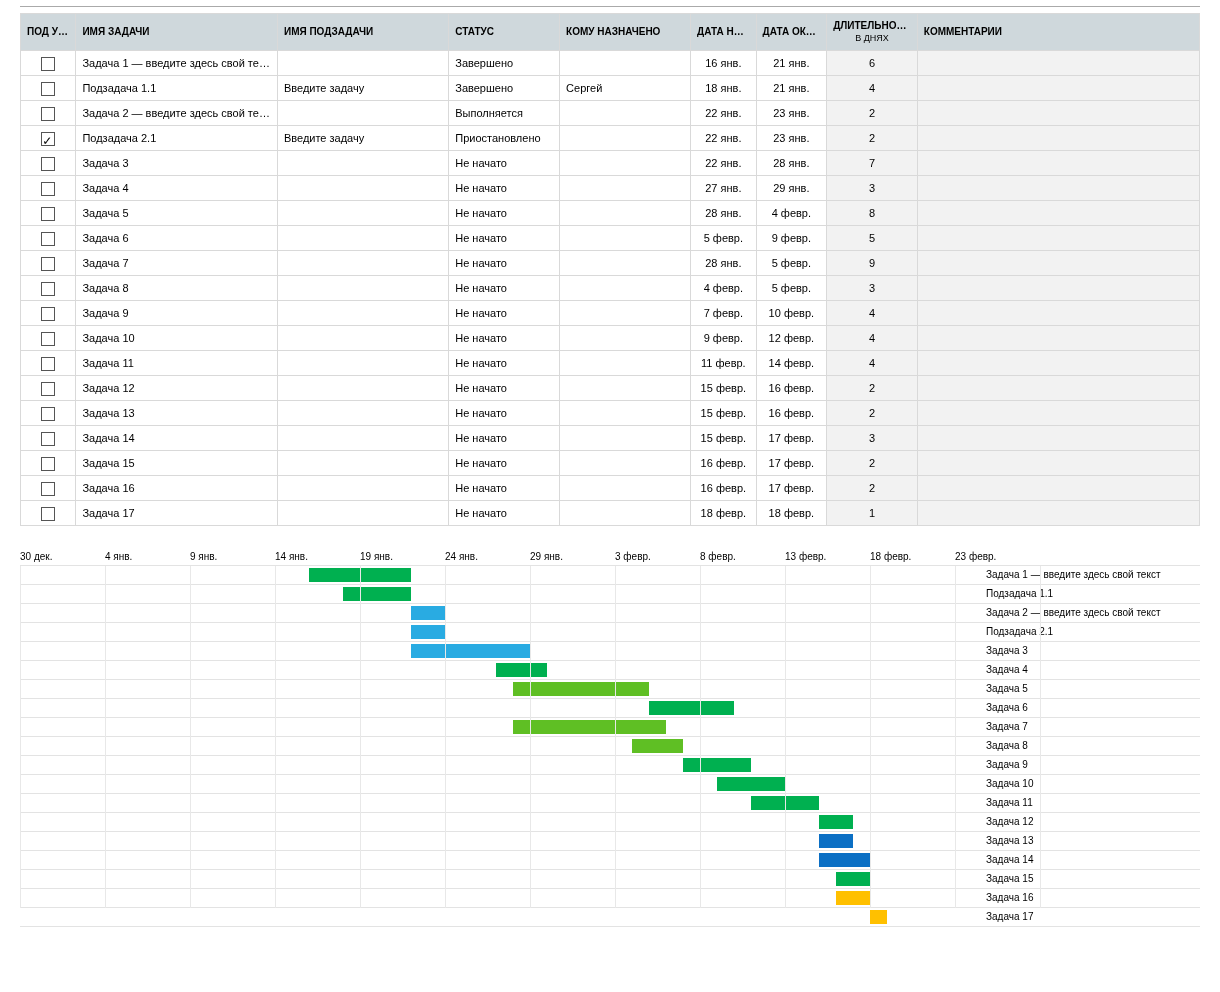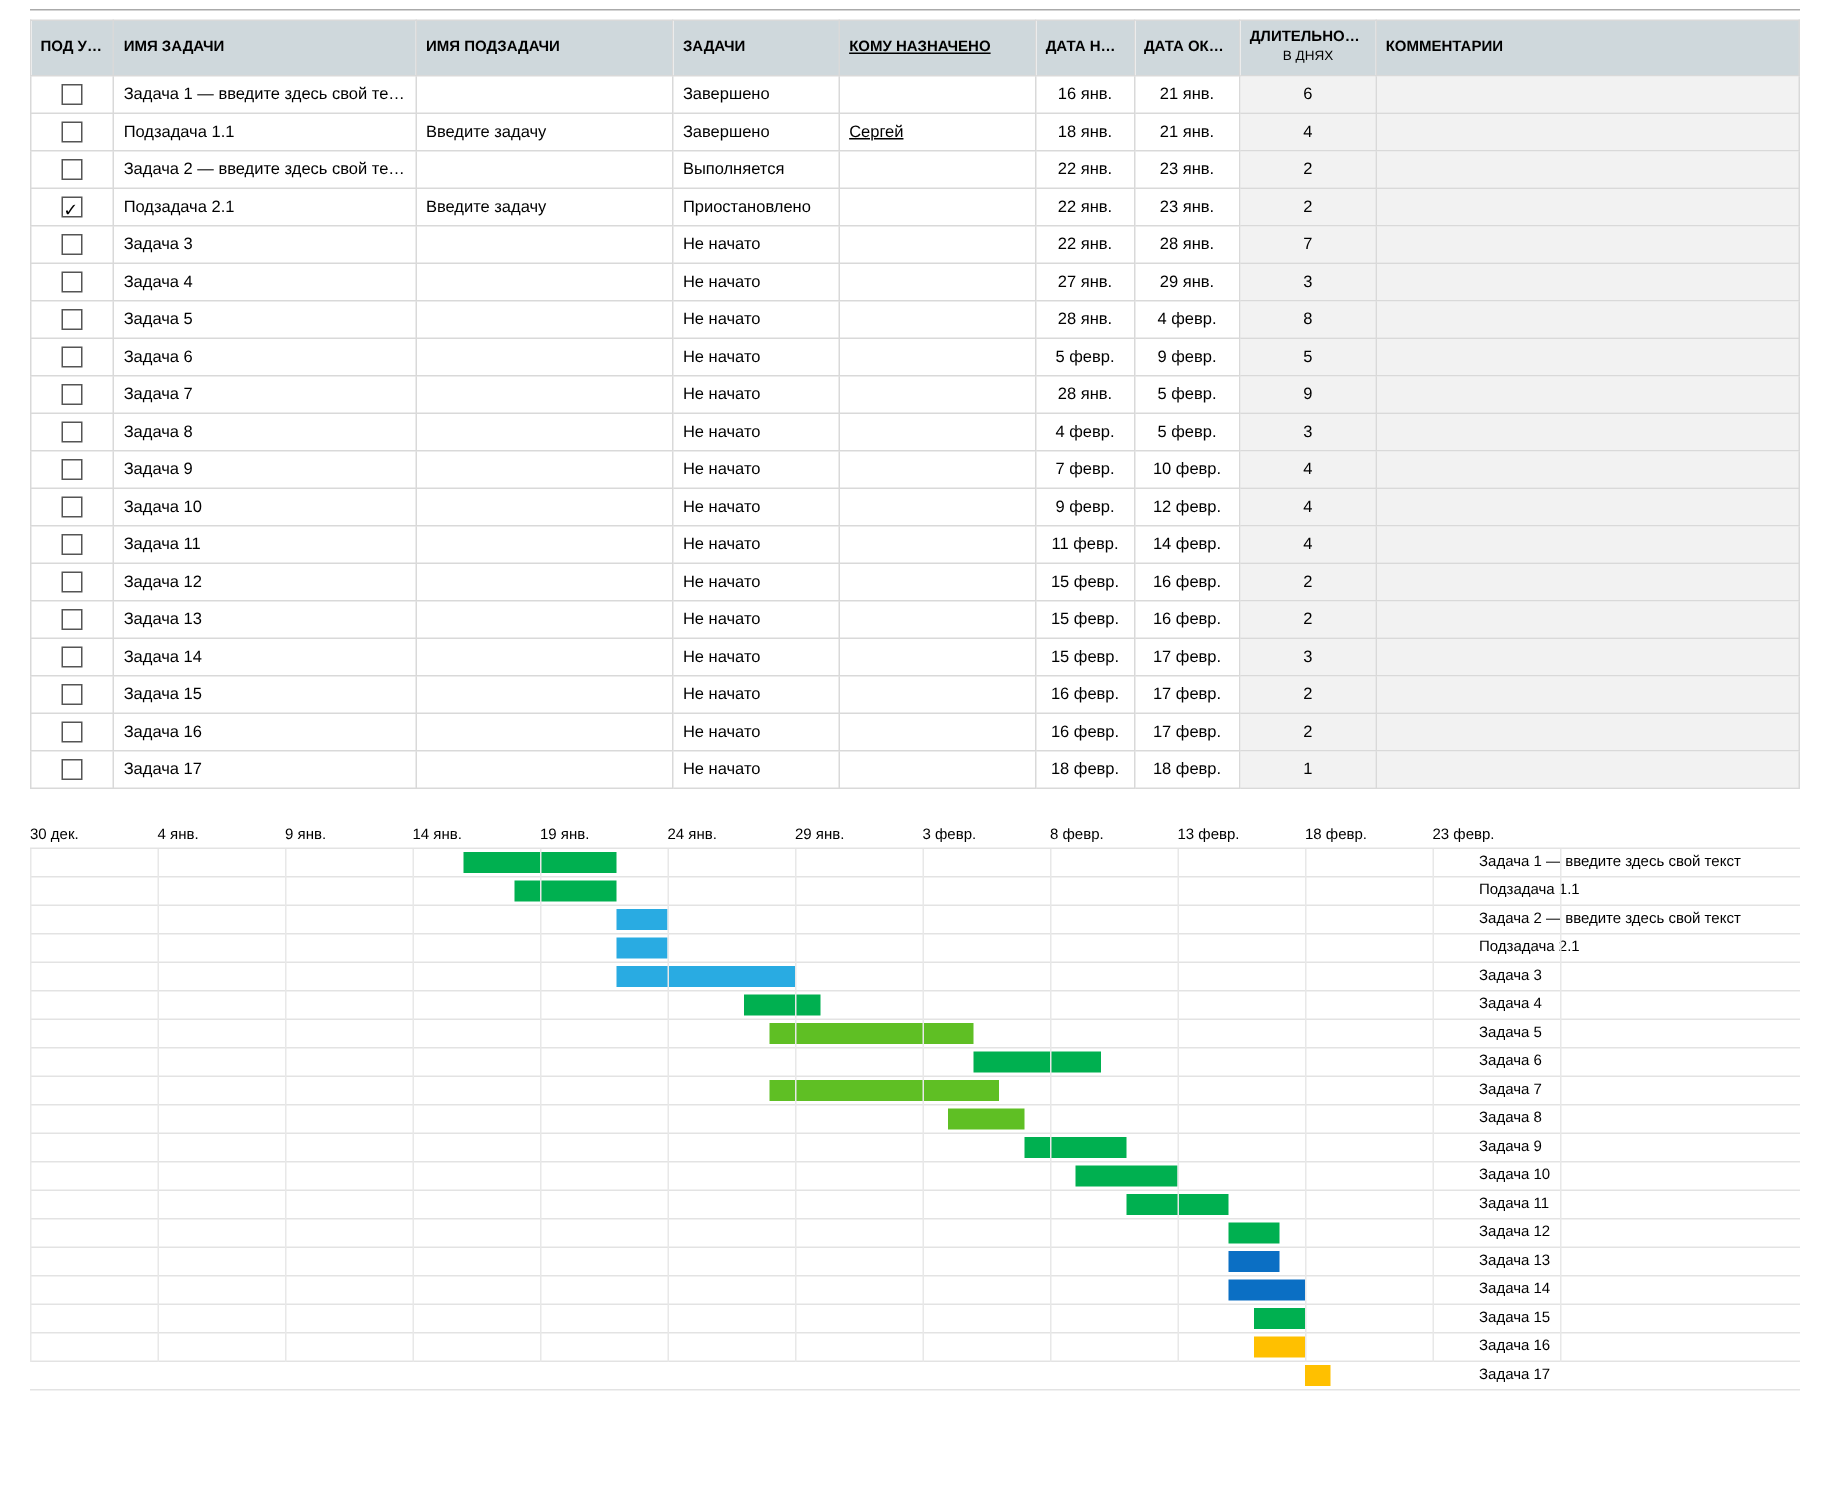--- a/index.html
+++ b/index.html
@@ -7,21 +7,21 @@
 h1{font-size:20px;font-weight:700;letter-spacing:0.5px;margin:8px 0 10px 2px;text-transform:uppercase;}
 .table{width:1180px;border-collapse:collapse;table-layout:fixed;}
 .table th,.table td{border:1px solid #d9d9d9;padding:0 6px;height:24px;line-height:24px;overflow:hidden;white-space:nowrap;text-overflow:ellipsis;}
 .table th{background:#cfd8dc;font-size:10px;font-weight:700;text-align:left;vertical-align:middle;padding:3px 6px;line-height:12px;height:30px;}
 th.c-risk,th.c-start,th.c-end,th.c-dur{text-align:center;}
 td.c-risk,td.c-start,td.c-end,td.c-dur{text-align:center;}
 td.c-dur,td.c-comment{background:#f2f2f2;}
 .cb{display:inline-block;width:12px;height:12px;border:1px solid #555;background:#fff;position:relative;vertical-align:middle;}
 .cb.checked::after{content:"✓";position:absolute;top:-4px;left:0;font-size:12px;color:#000;}
 .c-risk{width:55px;} .c-task{width:200px;} .c-sub{width:170px;margin-left:36px;} .c-status{width:110px;}
-.c-assign{width:130px;text-decoration:underline;} .c-start{width:65px;} .c-end{width:70px;} .c-dur{width:90px;} .c-comment{width:280px;}
+.c-assign{width:130px;} .c-start{width:65px;} .c-end{width:70px;} .c-dur{width:90px;} .c-comment{width:280px;}
 
 .gantt{width:1180px;margin-top:25px;}
 .axis{display:flex;font-size:10px;height:14px;}
 .axis div{flex:0 0 85px;text-align:left;}
 .gantt-body{display:flex;border-top:1px solid #e3e3e3;}
 .grid{position:relative;width:960px;}
 .vline{position:absolute;top:0;bottom:0;border-left:1px solid #e8e8e8;}
 .labels{width:220px;font-size:10px;}
 .grow{height:18px;position:relative;border-bottom:1px solid #e3e3e3;}
 .bar{position:absolute;top:2px;height:14px;}
@@ -44,21 +44,21 @@
         <col class="c-start">
         <col class="c-end">
         <col class="c-dur">
         <col class="c-comment">
   </colgroup>
   <thead>
     <tr>
       <th class="c-risk">ПОД УГРОЗОЙ</th>
       <th class="c-task">ИМЯ ЗАДАЧИ</th>
       <th class="c-sub">ИМЯ ПОДЗАДАЧИ</th>
-      <th class="c-status">ЗАДАЧИ</th>
+      <th class="c-status">СТАТУС</th>
       <th class="c-assign">КОМУ НАЗНАЧЕНО</th>
       <th class="c-start">ДАТА НАЧАЛА</th>
       <th class="c-end">ДАТА ОКОНЧАНИЯ</th>
       <th class="c-dur">
         <span>ДЛИТЕЛЬНОСТЬ</span><br><span style="font-weight:400;font-size:9px;text-align:center;">В ДНЯХ</span>
       </th>
       <th class="c-comment">КОММЕНТАРИИ</th>
     </tr>
   </thead>
   <tbody id="tbody">

